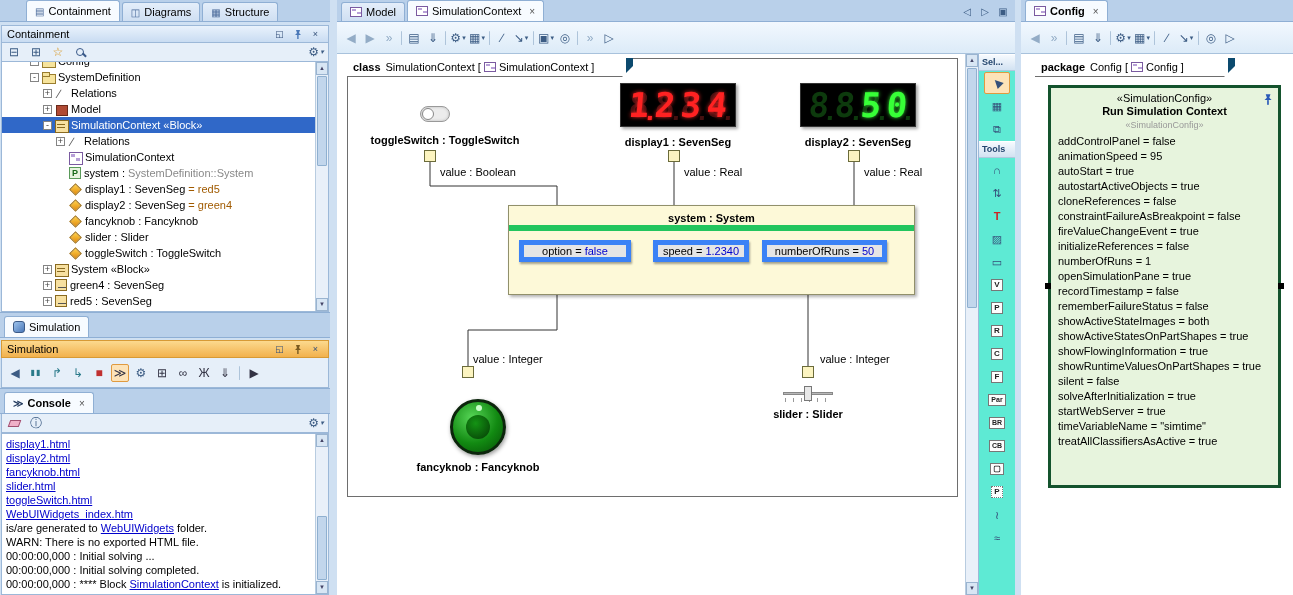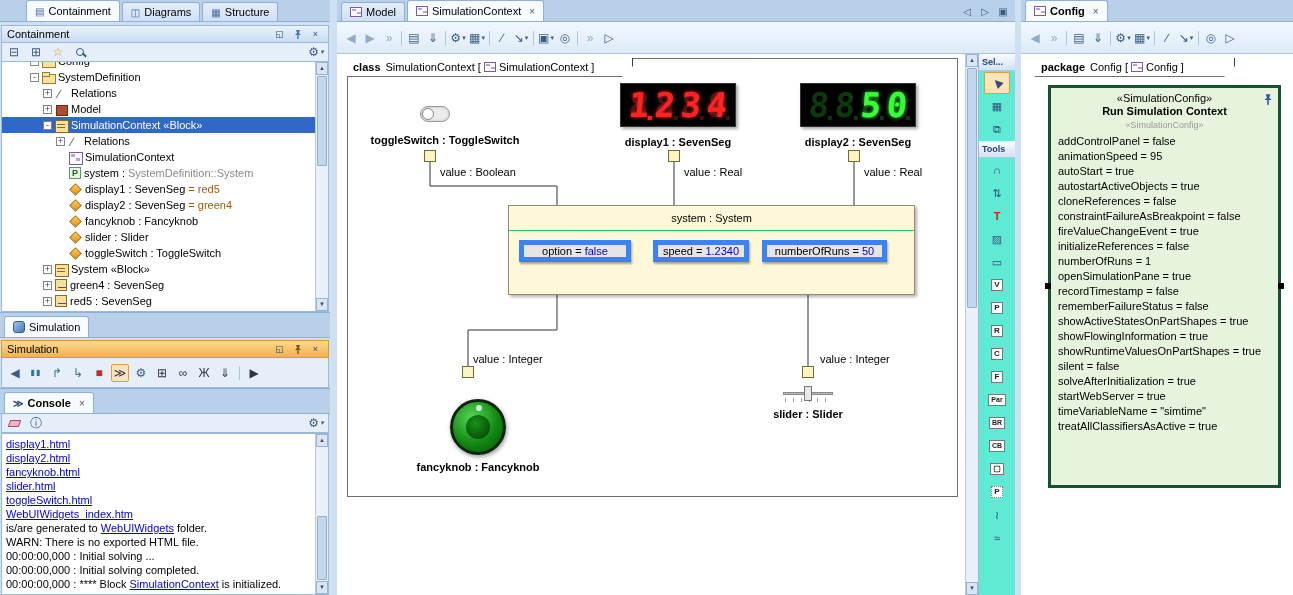--- a/index.html
+++ b/index.html
@@ -105,21 +105,21 @@
   .cline { height:14px; white-space:pre; overflow:hidden; }
   .clink { color:#0000cc; text-decoration:underline; cursor:pointer; }
 
   
   .mtoolbar { height:32px; background:linear-gradient(#f2f8fe,#dcebf8); border-bottom:1px solid #a8c2dc;
               display:flex; align-items:center; padding:0 5px; gap:1px; }
   .mc-body { position:relative; flex:1; background:#fff; overflow:hidden; }
   .wires { position:absolute; inset:0; pointer-events:none; }
   .frame { position:absolute; left:10px; top:4px; width:611px; height:439px; border:1px solid #6e6e6e; }
   .frame-head { position:absolute; left:10px; top:4px; width:286px; height:19px; background:#fff;
-                border-right:1px solid #0c4a6e; border-bottom:1px solid #6e6e6e;
+                border-right:7px solid #0c4a6e; border-bottom:1px solid #6e6e6e;
                 clip-path:polygon(0 0,100% 0,100% 8px,calc(100% - 11px) 100%,0 100%);
                 display:flex; align-items:center; padding-left:6px; gap:3px; }
   .frame-head b { margin-right:2px; }
   .dic { display:inline-block; width:12px; height:10px; background:#fff; border:1px solid #7a5aa0; position:relative; flex:none; }
   .dic::before { content:""; position:absolute; left:1px; top:1px; width:4px; height:2px; background:#b8a0d8; box-shadow:5px 3px 0 #b8a0d8; }
 
   .nlabel { position:absolute; font-weight:bold; text-align:center; }
   .plabel { position:absolute; }
   .port { position:absolute; width:12px; height:12px; background:#fcf4c0; border:1px solid #6b6b3a; z-index:3; }
 
@@ -134,21 +134,21 @@
   .cell i { position:absolute; left:0; top:0; width:100%; text-align:center; font-style:normal;
             font-family:"DejaVu Sans Mono", monospace; font-weight:bold; font-size:34px; line-height:38px; }
   .cell .dp { position:absolute; left:auto; right:-2px; bottom:4px; width:4px; height:4px; top:auto; }
   .seg-red .g { color:#451010; } .seg-red .v { color:#ff2222; text-shadow:0 0 4px rgba(255,40,40,.9); }
   .seg-red .dp { background:#451010; } .seg-red .has-dp .dp { background:#ff2222; box-shadow:0 0 3px #f00; }
   .seg-green .g { color:#0d3a0d; } .seg-green .v { color:#37ff37; text-shadow:0 0 4px rgba(60,255,60,.9); }
   .seg-green .dp { background:#0d3a0d; }
 
   .sysblock { position:absolute; left:171px; top:151px; width:407px; height:90px; background:#fdf9d8;
               border:1px solid #91906b; box-shadow:2px 2px 3px rgba(0,0,0,.3); }
-  .sys-head { height:25px; line-height:25px; text-align:center; font-weight:normal; border-bottom:1px solid #22c55e; }
+  .sys-head { height:25px; line-height:25px; text-align:center; font-weight:bold; border-bottom:6px solid #22c55e; }
   .sys-body { position:relative; height:64px; }
   .valbox { position:absolute; top:9px; height:22px; background:#e5e5e5; border:5px solid #3b82f6;
             box-shadow:1px 2px 2px rgba(0,0,0,.35); display:flex; align-items:center; justify-content:center; white-space:pre; }
   .valbox .vv { color:#0000cc; }
 
   .knob-widget { position:absolute; left:113px; top:345px; width:56px; height:56px; border-radius:50%;
                  background:radial-gradient(circle at 38% 32%, #57d657 0%, #128a12 55%, #064d06 100%);
                  border:3px solid #0c250c; box-shadow:1px 2px 4px rgba(0,0,0,.4); }
   .knob-widget::after { content:""; position:absolute; inset:13px; border-radius:50%;
                  background:radial-gradient(circle at 40% 35%, #149314, #053a05); }
@@ -824,20 +824,21 @@
             <div class="prow"><span>autoStart = true</span><span></span></div>
             <div class="prow"><span>autostartActiveObjects = true</span><span></span></div>
             <div class="prow"><span>cloneReferences = false</span><span></span></div>
             <div class="prow"><span>constraintFailureAsBreakpoint = false</span><span></span></div>
             <div class="prow"><span>fireValueChangeEvent = true</span><span></span></div>
             <div class="prow"><span>initializeReferences = false</span><span></span></div>
             <div class="prow"><span>numberOfRuns = 1</span><span></span></div>
             <div class="prow"><span>openSimulationPane = true</span><span></span></div>
             <div class="prow"><span>recordTimestamp = false</span><span></span></div>
             <div class="prow"><span>rememberFailureStatus = false</span><span></span></div>
+            <div class="prow"><span>showActiveStateImages = both</span><span></span></div>
             <div class="prow"><span>showActiveStatesOnPartShapes = true</span><span></span></div>
             <div class="prow"><span>showFlowingInformation = true</span><span></span></div>
             <div class="prow"><span>showRuntimeValuesOnPartShapes = true</span><span></span></div>
             <div class="prow"><span>silent = false</span><span></span></div>
             <div class="prow"><span>solveAfterInitialization = true</span><span></span></div>
             <div class="prow"><span>startWebServer = true</span><span></span></div>
             <div class="prow"><span>timeVariableName = "simtime"</span><span></span></div>
             <div class="prow"><span>treatAllClassifiersAsActive = true</span><span></span></div>
           </div>
       </div>

